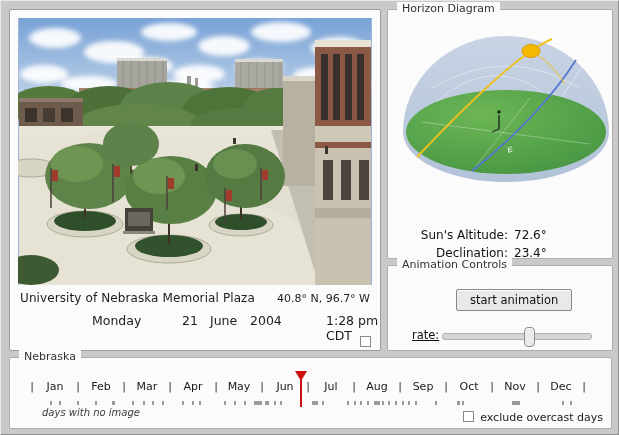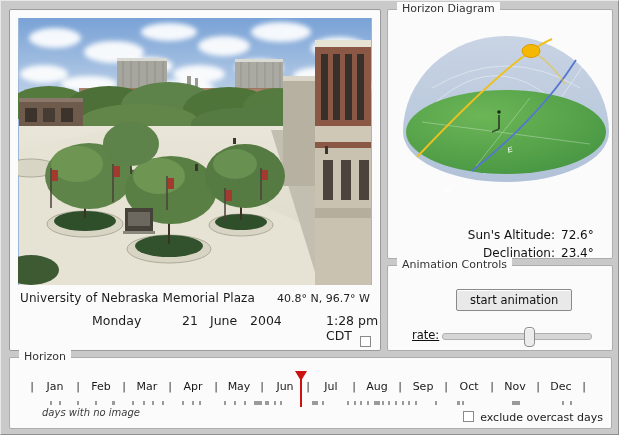--- a/index.html
+++ b/index.html
@@ -15,21 +15,21 @@
   #photo{position:absolute;left:8px;top:8px;width:354px;height:267px;overflow:hidden;background:#9db7d8;}
   .cap-row1{position:absolute;left:10px;top:281px;width:352px;font-size:12px;color:#1c1c1c;}
   .cap-loc{position:absolute;left:0;top:0;letter-spacing:.1px;}
   .cap-coord{position:absolute;right:2px;top:1px;font-size:11px;color:#222;}
   .cap-row2{position:absolute;left:0;top:303px;width:372px;height:16px;font-size:12.5px;color:#1c1c1c;}
   .cap-row2 span{position:absolute;top:0;margin-left:32px;}
   .chk-row{position:absolute;right:9px;top:324px;height:14px;display:flex;align-items:center;gap:5px;}
   .checkbox{width:11px;height:11px;background:#fff;border:1px solid #8a8a8a;box-sizing:border-box;}
   .chk-label{font-size:11px;color:#222;}
   
-  #horizon-panel{left:386px;top:8px;width:226px;height:250px;padding-left:47px;}
+  #horizon-panel{left:386px;top:8px;width:226px;height:250px;}
   #dome-svg{position:absolute;left:0;top:6px;}
   .readout{position:absolute;width:100%;font-size:12px;color:#111;}
   .readout .lab{position:absolute;right:104px;text-align:center;white-space:nowrap;}
   .readout .val{position:absolute;left:126px;white-space:nowrap;}
   #readout-alt{top:218px;}
   #readout-dec{top:236px;}
   
   #animation-panel{left:386px;top:264px;width:226px;height:86px;}
   #start-btn{position:absolute;left:68px;top:23px;height:22px;padding:0 13px;
     font-family:inherit;font-size:11.5px;color:#111;background:#e9e9e9;
@@ -303,21 +303,21 @@
     <button id="start-btn">start animation</button>
     <div class="rate-row">
       <span class="rate-label">rate:</span>
       <div class="slider">
         <div class="slider-thumb" id="rate-thumb" style="left: 81px;"></div>
       </div>
     </div>
   </div>
 
   <div class="panel" id="timeline-panel">
-    <span class="panel-title">Horizon</span>
+    <span class="panel-title">Nebraska</span>
     <div id="month-row">
         <span class="m-sep" style="left: 22px;">|</span>
         <span class="m-label" style="left: 45px;">Jan</span>
         <span class="m-sep" style="left: 68px;">|</span>
         <span class="m-label" style="left: 91px;">Feb</span>
         <span class="m-sep" style="left: 114px;">|</span>
         <span class="m-label" style="left: 137px;">Mar</span>
         <span class="m-sep" style="left: 160px;">|</span>
         <span class="m-label" style="left: 183px;">Apr</span>
         <span class="m-sep" style="left: 206px;">|</span>

